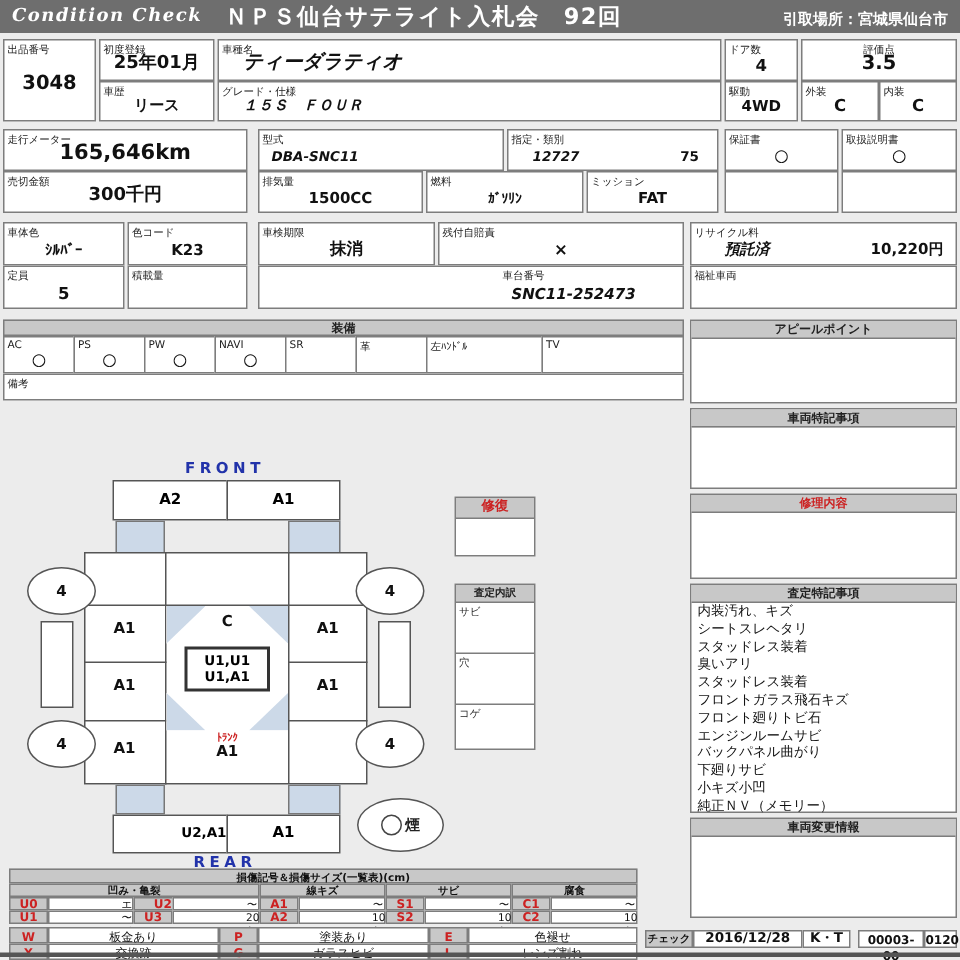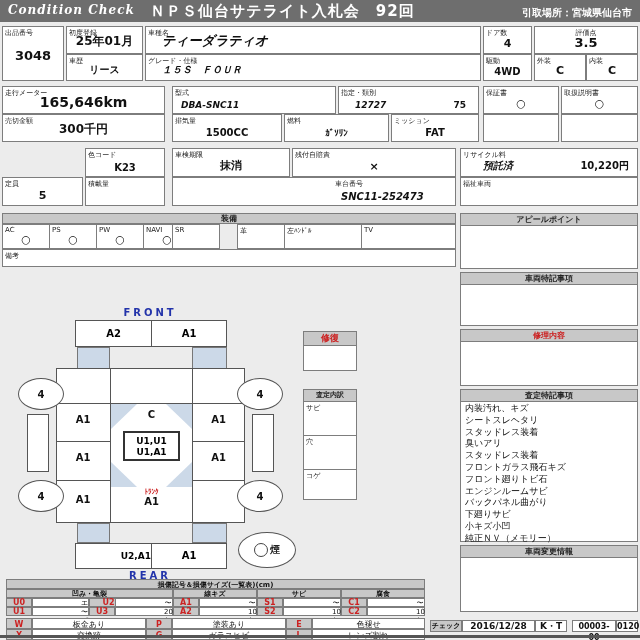--- a/index.html
+++ b/index.html
@@ -131,20 +131,24 @@
     <span class="lbl">燃料</span>
     <span class="val" style="font-size:9px">ｶﾞｿﾘﾝ</span>
   </div>
   <div class="cell" style="left:391px;top:114px;width:88px;height:28px">
     <span class="lbl">ミッション</span>
     <span class="val" style="font-size:10px">FAT</span>
   </div>
   <div class="cell" style="left:483px;top:114px;width:76px;height:28px"></div>
   <div class="cell" style="left:561px;top:114px;width:77px;height:28px"></div>
 
+  <div class="cell" style="left:2px;top:148px;width:81px;height:29px">
+    <span class="lbl">車体色</span>
+    <span class="val" style="font-size:10px">ｼﾙﾊﾞｰ</span>
+  </div>
   <div class="cell" style="left:85px;top:148px;width:80px;height:29px">
     <span class="lbl">色コード</span>
     <span class="val" style="font-size:10px">K23</span>
   </div>
   <div class="cell" style="left:2px;top:177px;width:81px;height:29px">
     <span class="lbl">定員</span>
     <span class="val">5</span>
   </div>
   <div class="cell" style="left:85px;top:177px;width:80px;height:29px">
     <span class="lbl">積載量</span>
@@ -182,21 +186,21 @@
     <span class="val" style="font-size:11px;bottom:2px">○</span>
   </div>
   <div class="cell" style="left:96px;top:224px;width:48px;height:25px">
     <span class="lbl">PW</span>
     <span class="val" style="font-size:11px;bottom:2px">○</span>
   </div>
   <div class="cell" style="left:143px;top:224px;width:48px;height:25px">
     <span class="lbl">NAVI</span>
     <span class="val" style="font-size:11px;bottom:2px">○</span>
   </div>
-  <div class="cell" style="left:172px;top:224px;width:48px;height:25px">
+  <div class="cell" style="left:190px;top:224px;width:48px;height:25px">
     <span class="lbl">SR</span>
     <span class="val" style="font-size:11px;bottom:2px"></span>
   </div>
   <div class="cell" style="left:237px;top:224px;width:48px;height:25px">
     <span class="lbl">革</span>
     <span class="val" style="font-size:11px;bottom:2px"></span>
   </div>
   <div class="cell" style="left:284px;top:224px;width:78px;height:25px">
     <span class="lbl">左ﾊﾝﾄﾞﾙ</span>
     <span class="val" style="font-size:11px;bottom:2px"></span>

